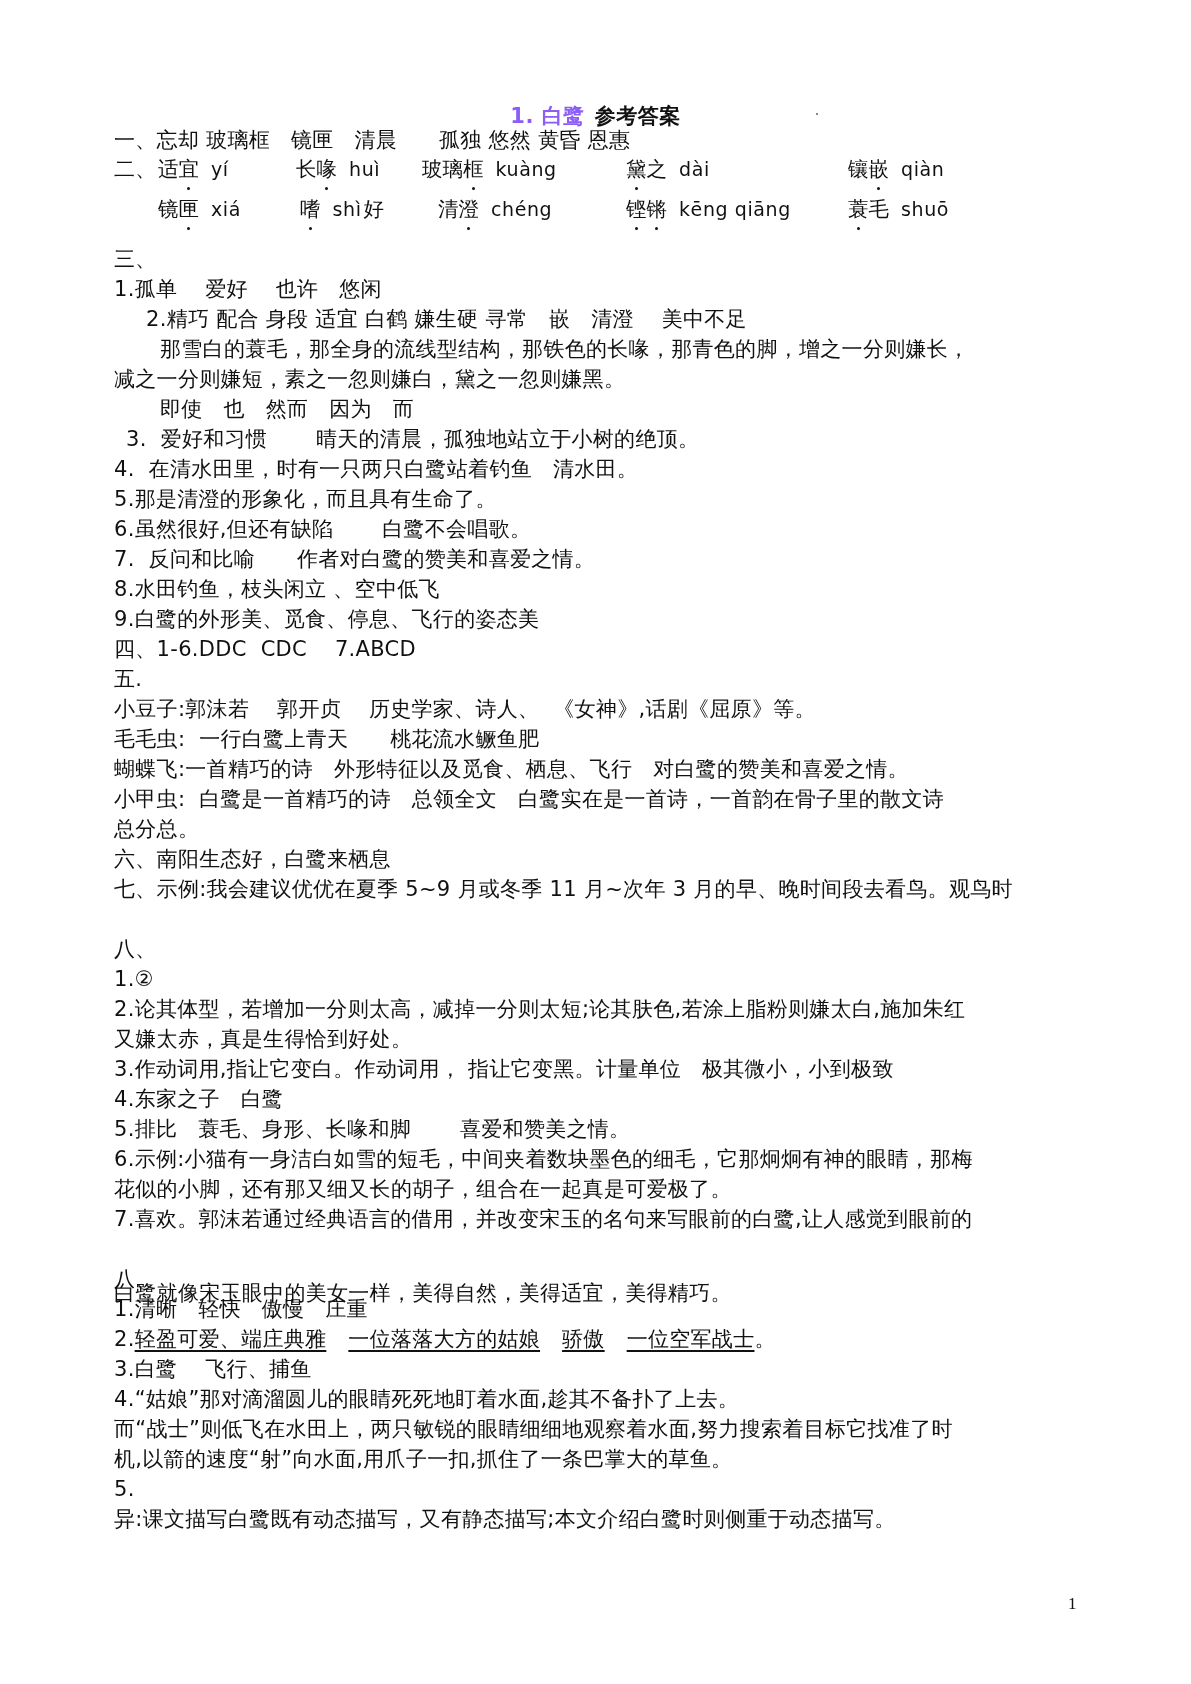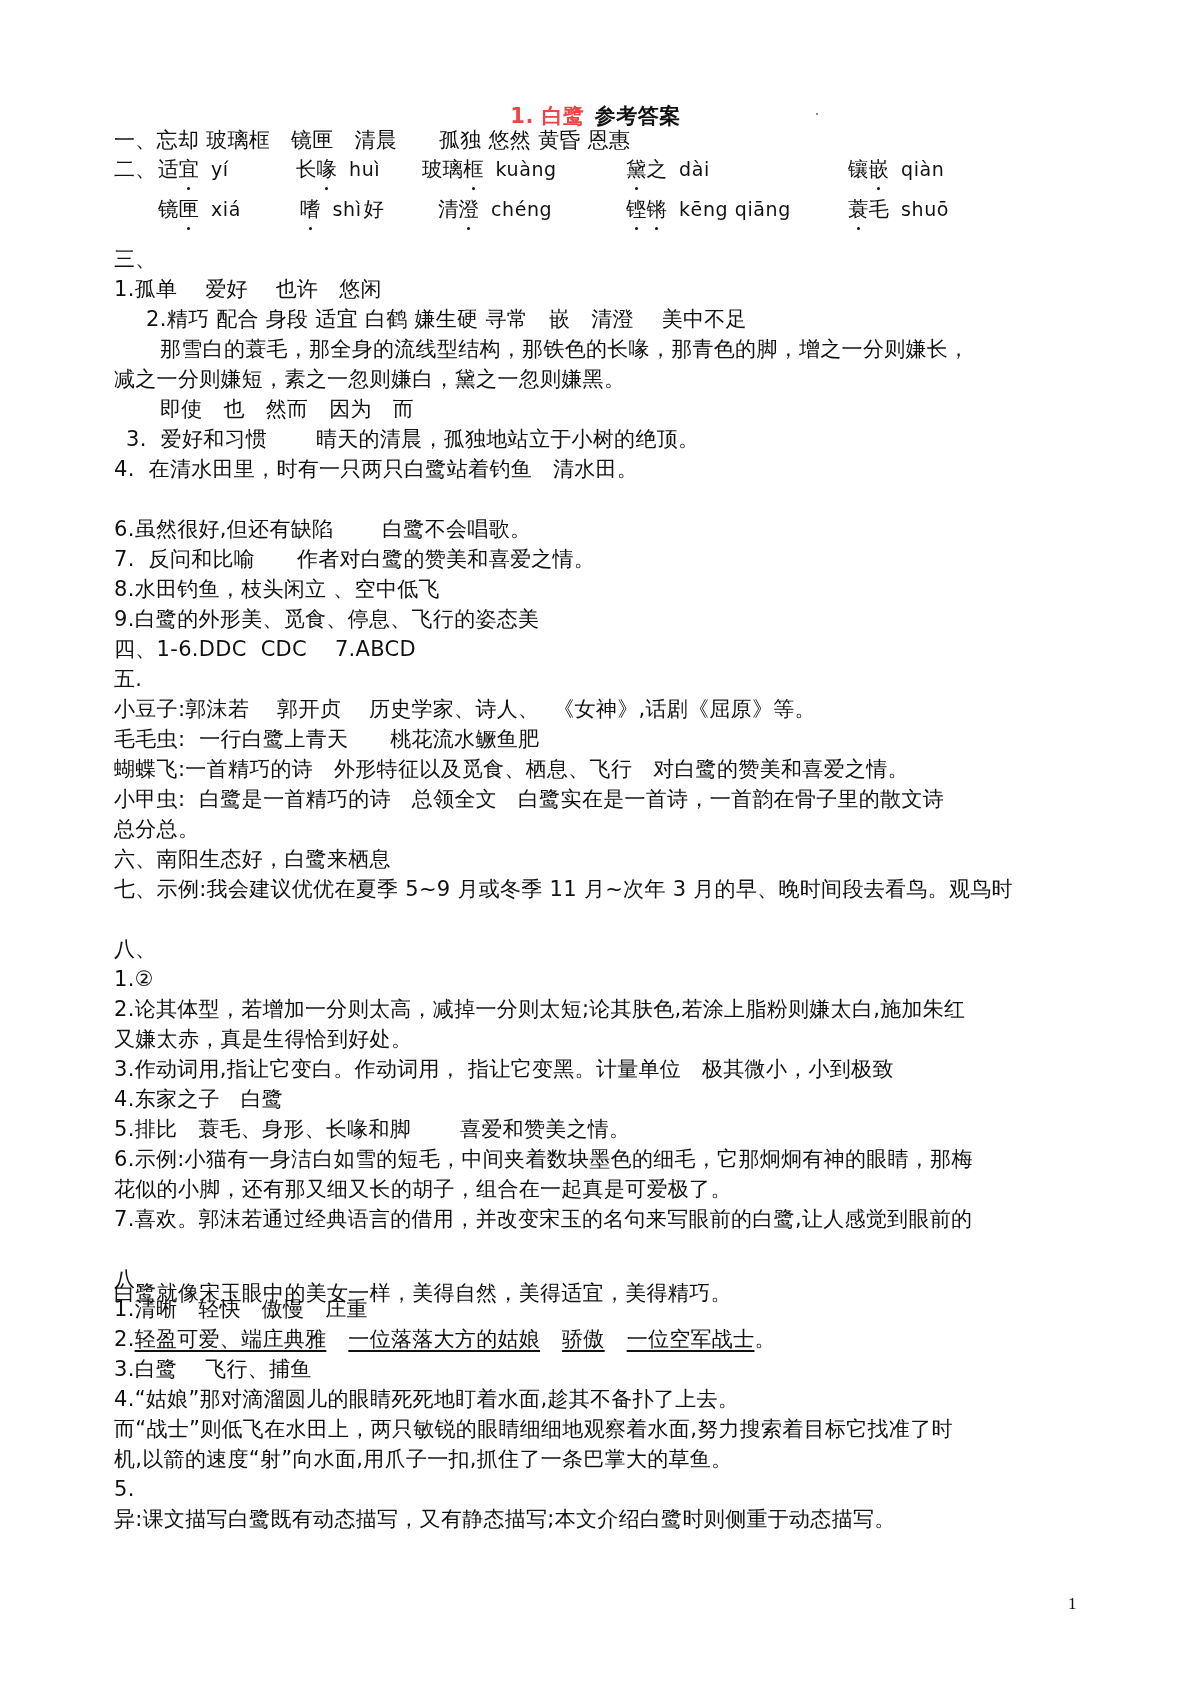--- a/index.html
+++ b/index.html
@@ -6,21 +6,21 @@
   body {
     width: 1191px; height: 1684px; position: relative; overflow: hidden;
     font-family: "DejaVu Sans", "Liberation Sans", sans-serif;
     color: #111111;
   }
   .page { position: absolute; left: 0; top: 0; width: 1191px; height: 1684px; }
   .title {
     position: absolute; left: 0; width: 1191px; top: 102px; text-align: center;
     font-size: 21px; font-weight: bold; letter-spacing: 0.5px;
   }
-  .title .red { color: #ef4444; }
+  .title .red { color: #8b5cf6; }
   .title .black { color: #111111; margin-left: 10px; }
   .stray-dot { position: absolute; left: 816px; top: 113px; width: 2px; height: 2px; background: #888; }
   .line {
     position: absolute; left: 114px; white-space: nowrap;
     font-size: 21px; line-height: 26px; letter-spacing: 0.3px;
   }
   .indent { left: 160px; }
   .cell { position: absolute; white-space: nowrap; font-size: 20.5px; line-height: 26px; }
   .py { font-family: "DejaVu Sans", sans-serif; font-size: 19px; letter-spacing: 0.6px; margin-left: 12px; }
   .dot { position: relative; display: inline-block; }
@@ -83,20 +83,21 @@
   </div>
 
   <div class="line" style="top:246px;">三、</div>
   <div class="line" style="top:276px; white-space:pre;">1.孤单    爱好    也许   悠闲</div>
   <div class="line" style="top:306px; white-space:pre;margin-left:32px;">2.精巧 配合 身段 适宜 白鹤 嫌生硬 寻常   嵌   清澄    美中不足</div>
   <div class="line indent" style="top:336px;">那雪白的蓑毛，那全身的流线型结构，那铁色的长喙，那青色的脚，增之一分则嫌长，</div>
   <div class="line" style="top:366px;">减之一分则嫌短，素之一忽则嫌白，黛之一忽则嫌黑。</div>
   <div class="line indent" style="top:396px; white-space:pre;">即使   也   然而   因为   而</div>
   <div class="line" style="top:426px; white-space:pre;margin-left:12px;">3.  爱好和习惯       晴天的清晨，孤独地站立于小树的绝顶。</div>
   <div class="line" style="top:456px; white-space:pre;">4.  在清水田里，时有一只两只白鹭站着钓鱼   清水田。</div>
+  <div class="line" style="top:486px;">5.那是清澄的形象化，而且具有生命了。</div>
   <div class="line" style="top:516px; white-space:pre;">6.虽然很好,但还有缺陷       白鹭不会唱歌。</div>
   <div class="line" style="top:546px; white-space:pre;">7.  反问和比喻      作者对白鹭的赞美和喜爱之情。</div>
   <div class="line" style="top:576px;">8.水田钓鱼，枝头闲立 、空中低飞</div>
   <div class="line" style="top:606px;">9.白鹭的外形美、觅食、停息、飞行的姿态美</div>
 
   <div class="line" style="top:636px; white-space:pre;">四、1-6.DDC  CDC    7.ABCD</div>
 
   <div class="line" style="top:666px;">五.</div>
   <div class="line" style="top:696px; white-space:pre;">小豆子:郭沫若    郭开贞    历史学家、诗人、  《女神》,话剧《屈原》等。</div>
   <div class="line" style="top:726px; white-space:pre;">毛毛虫:  一行白鹭上青天      桃花流水鳜鱼肥</div>

